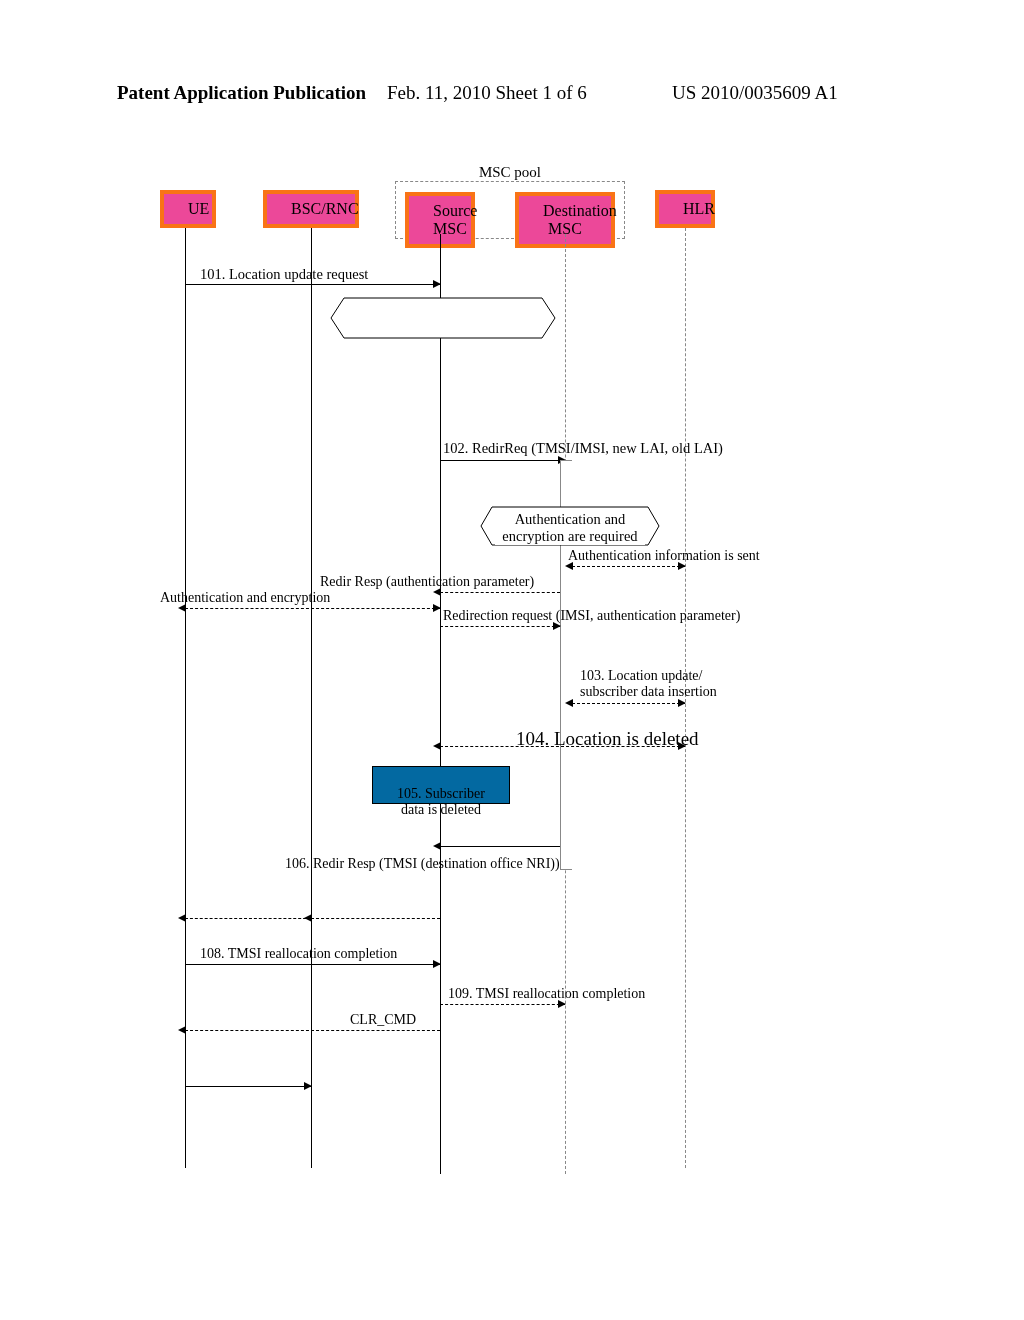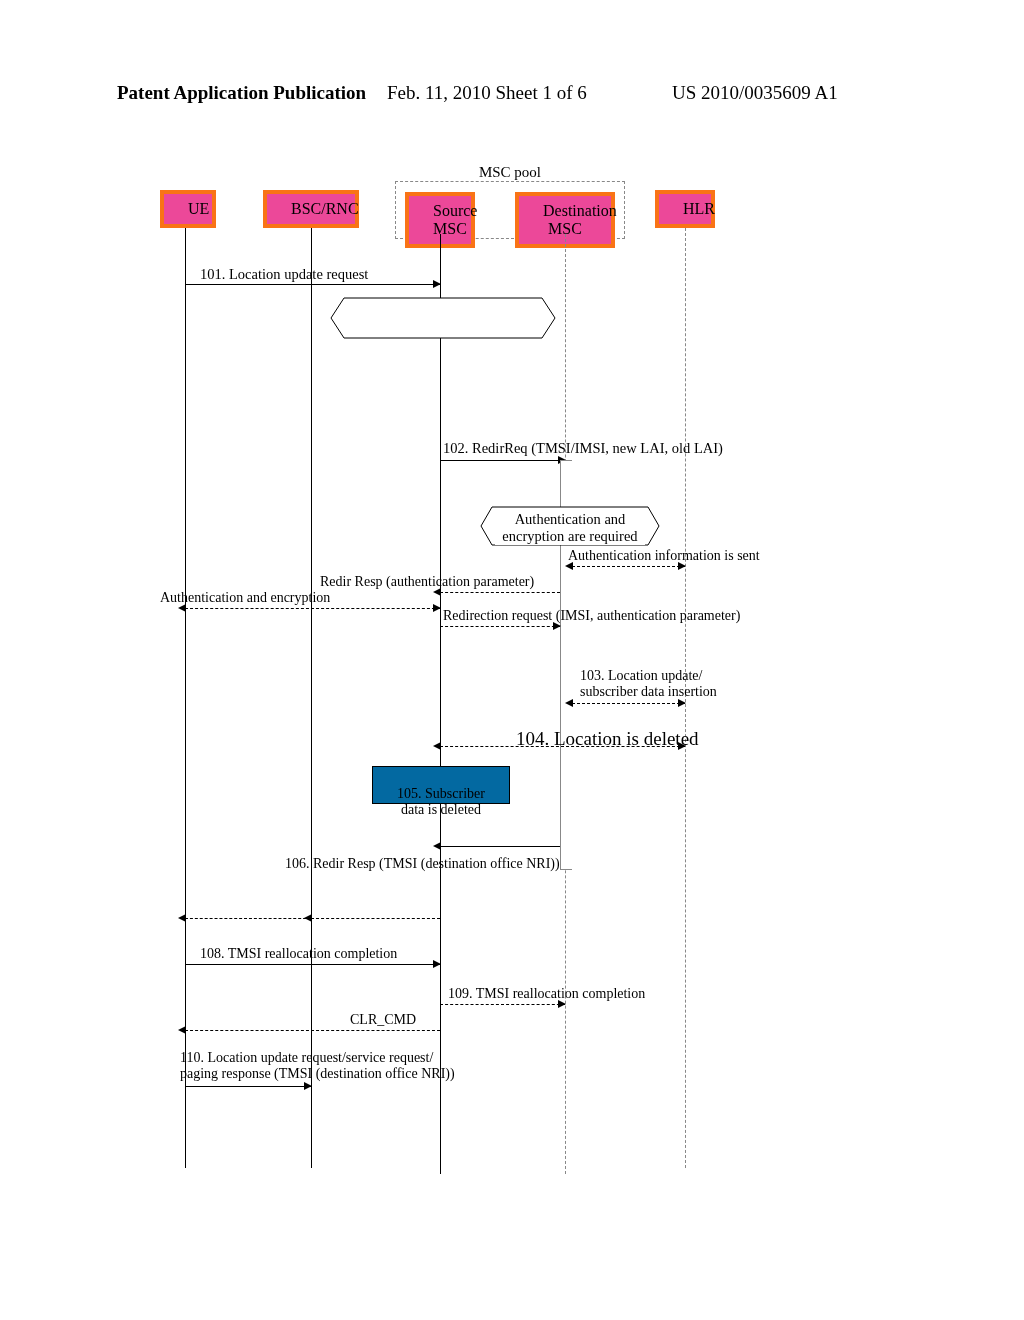--- a/index.html
+++ b/index.html
@@ -204,21 +204,19 @@
     <div class="arrow-head-r" style="left:283px; top:790px;"></div>
 
     <div class="msg-label" style="left:298px; top:816px; font-size:14px;">109. TMSI reallocation completion</div>
     <div class="hline dashed-b" style="left:290px; top:834px; width:125px;"></div>
     <div class="arrow-head-r" style="left:408px; top:830px;"></div>
 
     <div class="msg-label" style="left:200px; top:842px; font-size:14px;">CLR_CMD</div>
     <div class="hline dashed-b" style="left:35px; top:860px; width:255px;"></div>
     <div class="arrow-head-l" style="left:28px; top:856px;"></div>
 
-    <div class="msg-label" style="left:30px; top:880px; font-size:14px;">110. Location update request/service request/
-paging response (TMSI (destination office NRI))</div>
     <div class="hline solid" style="left:35px; top:916px; width:126px;"></div>
     <div class="arrow-head-r" style="left:154px; top:912px;"></div>
 
   </div>
 
 
 </div>
 
 </body></html>

